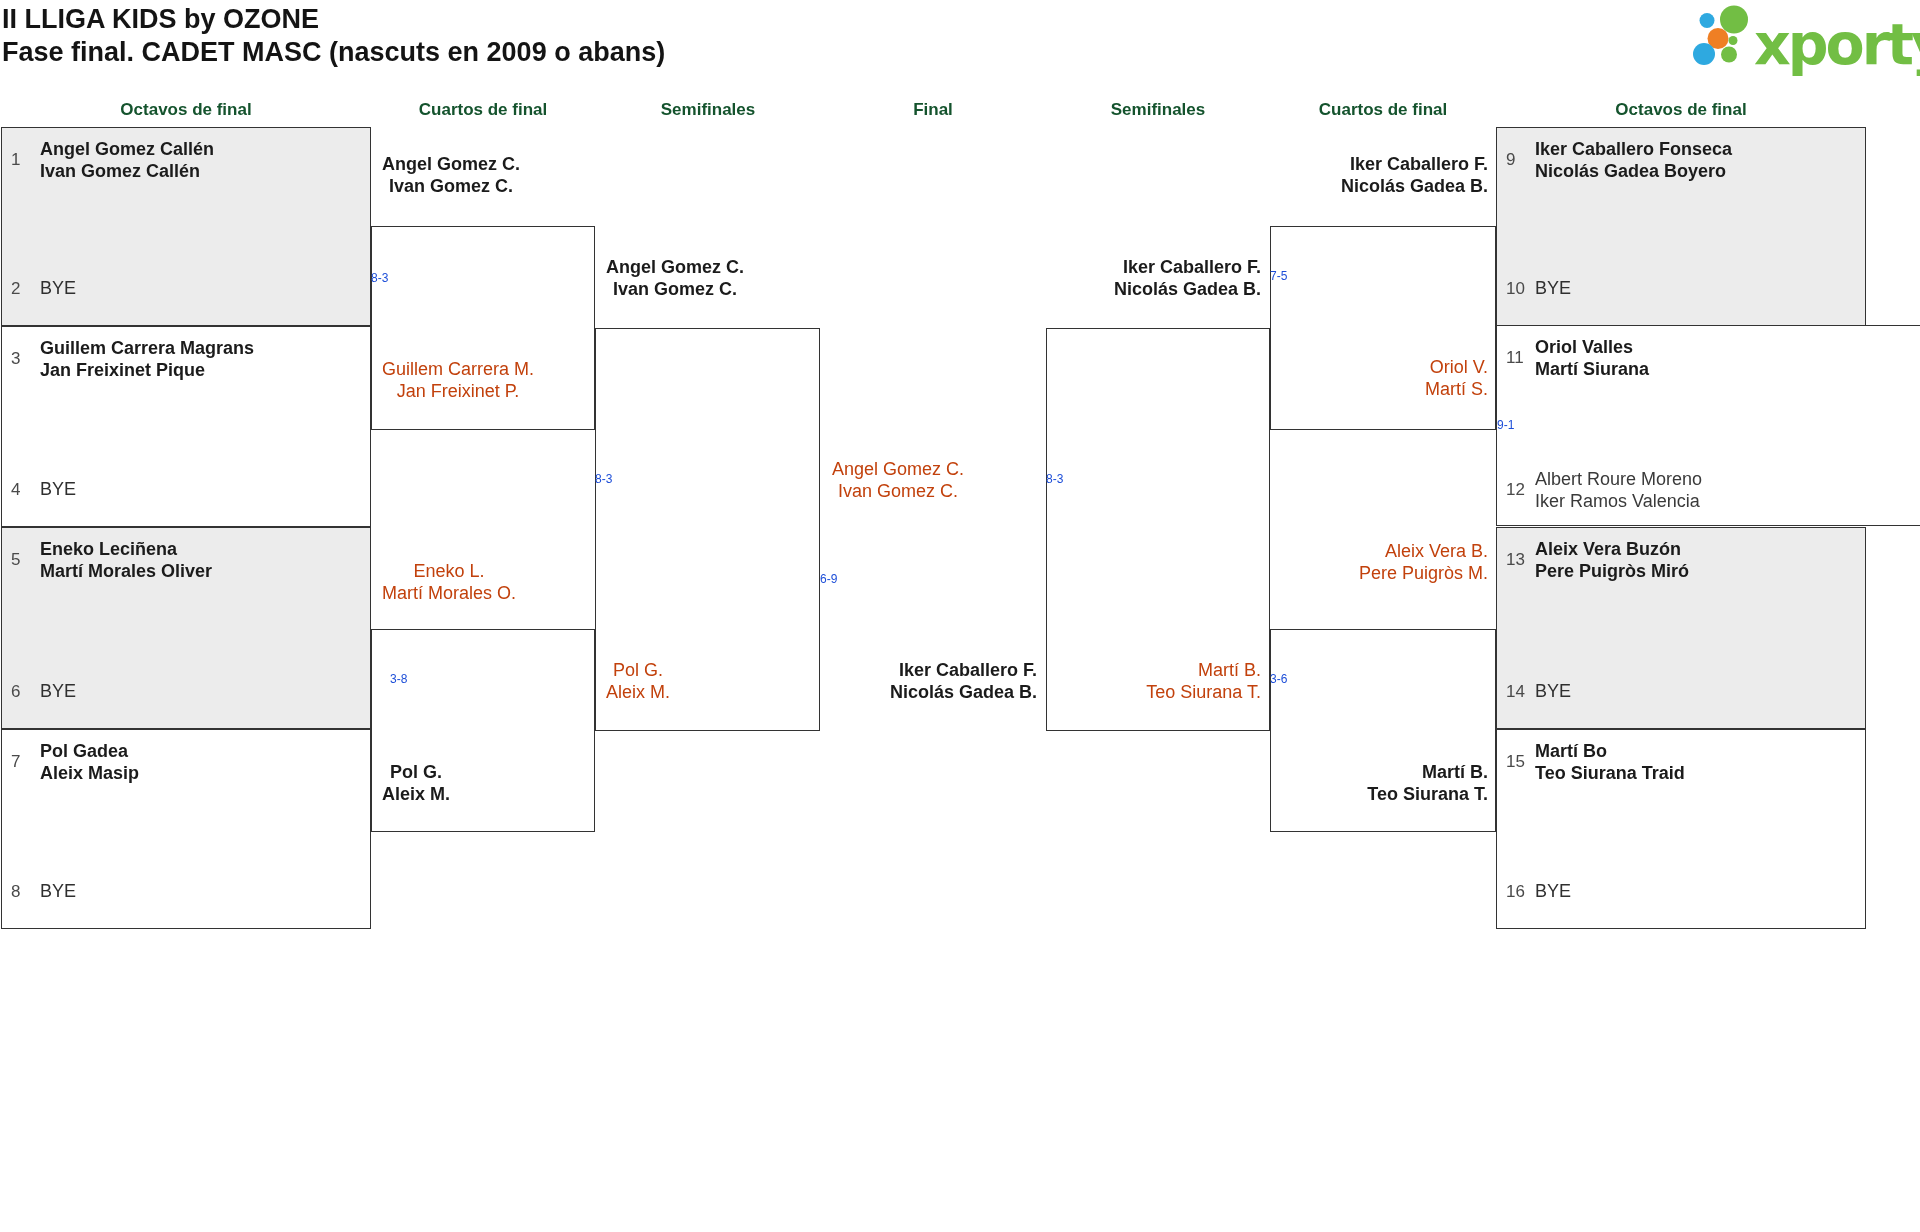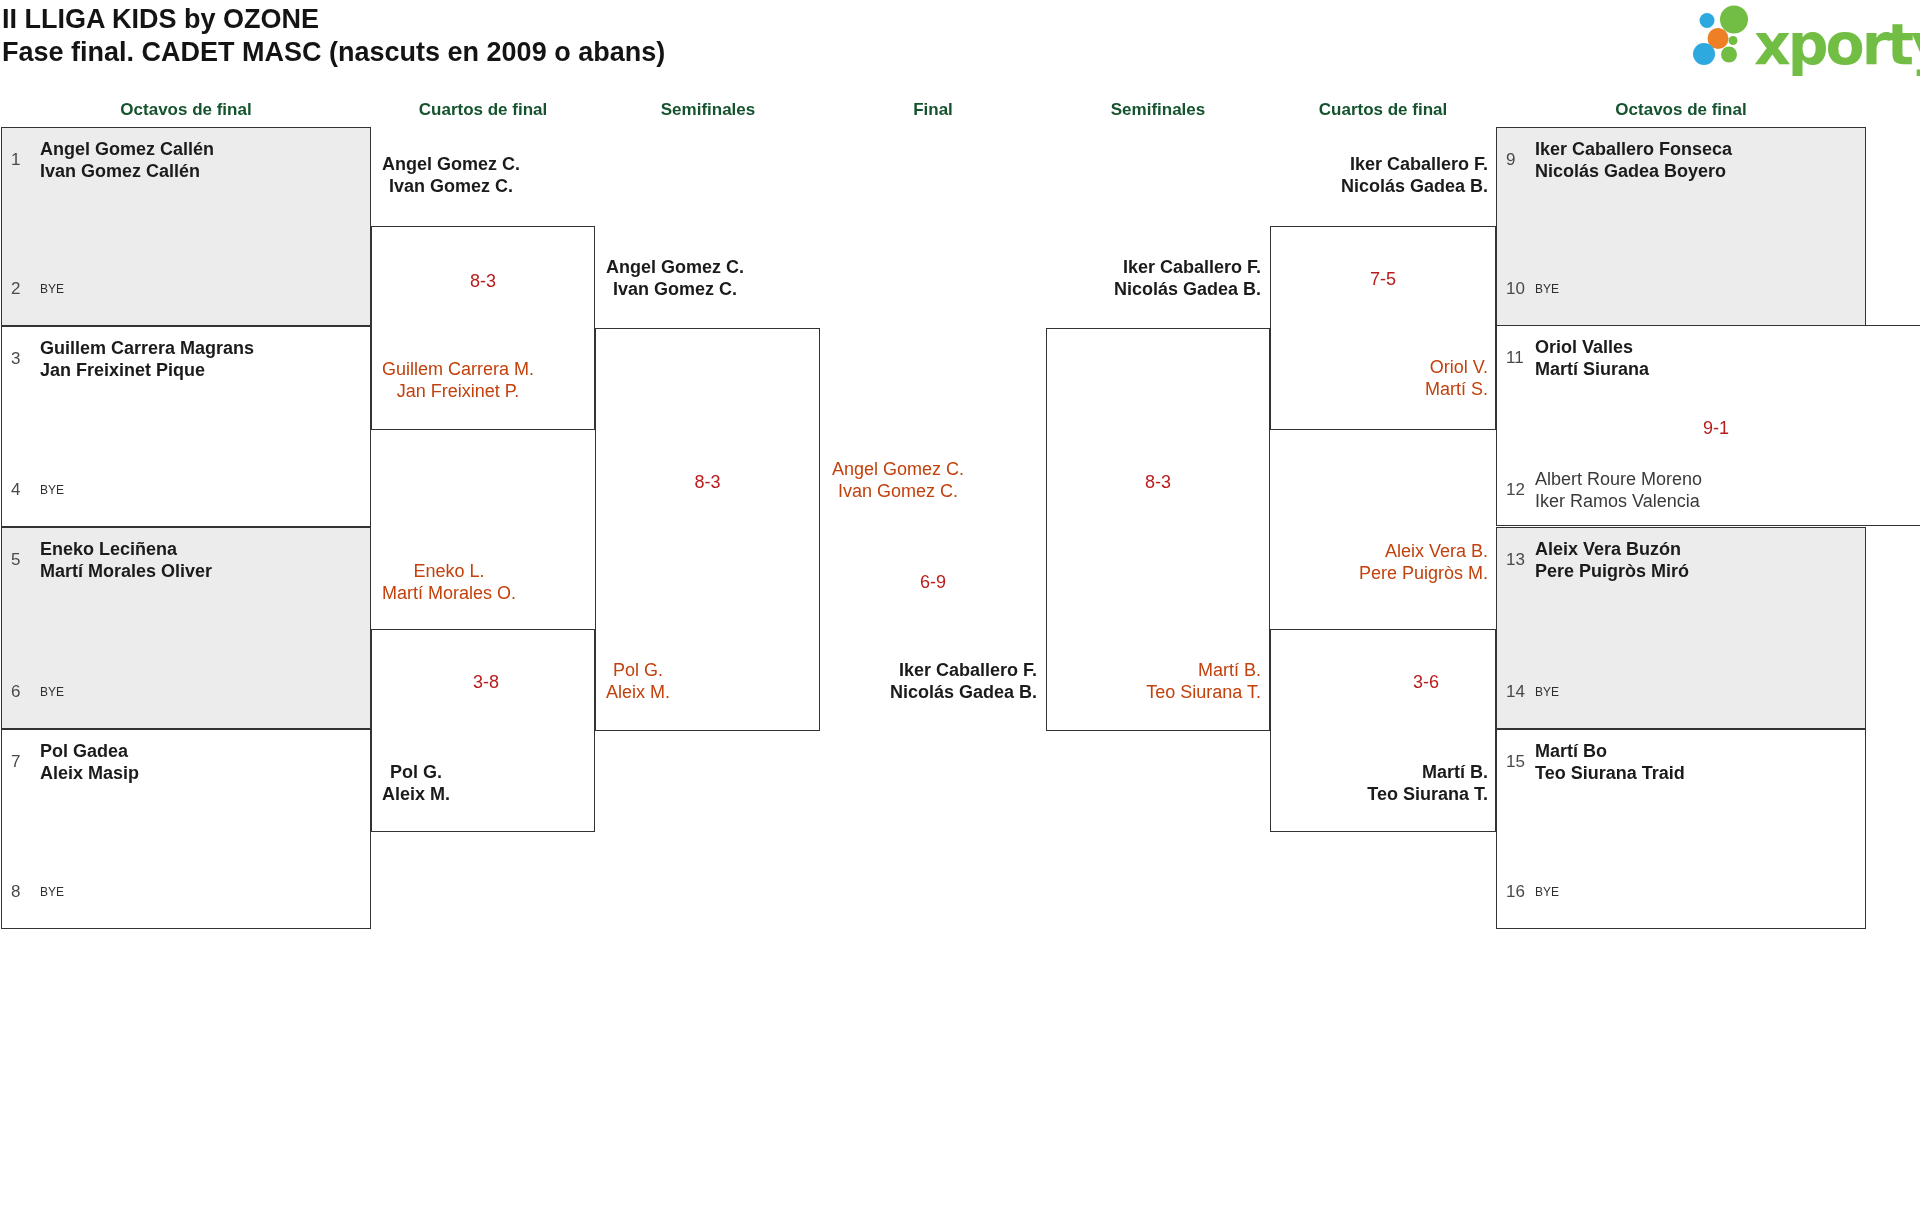--- a/index.html
+++ b/index.html
@@ -12,26 +12,26 @@
   .title-line1 { left:2px; top:4px;  font-size:27px; font-weight:700; color:#141414; white-space:nowrap; }
   .title-line2 { left:2px; top:37px; font-size:27px; font-weight:700; color:#141414; white-space:nowrap; }
   .rh { top:100px; transform:translateX(-50%); font-size:17px; font-weight:700; color:#14532d; white-space:nowrap; }
   .obox { border:1.5px solid #333; background:#fff; }
   .obox.gray { background:#ececec; }
   .mbox { border:1.5px solid #333; background:transparent; }
   .team { position:absolute; left:9px; display:flex; align-items:center; gap:8px; }
   .seed { font-size:17px; color:#4a4a4a; min-width:21px; flex:none; }
   .nm  { font-size:18px; line-height:22px; font-weight:700; color:#1b1b1b; white-space:nowrap; }
   .nm.reg { font-weight:400; color:#3a3a3a; }
-  .bye { font-size:12px; color:#2f2f2f; }
+  .bye { font-size:18px; color:#2f2f2f; }
   .pair { font-size:18px; line-height:22px; white-space:nowrap;text-align:center; }
   .pair.b { font-weight:700; color:#1b1b1b; }
   .pair.r { font-weight:400; color:#c2410c; }
   .ra { text-align:right; }
-  .score { font-size:18px; color:#b91c1c; text-align:center; }
+  .score { font-size:12px; color:#1d4ed8; text-align:left; }
   .logo-text { font-family:"DejaVu Sans","Liberation Sans",sans-serif; font-weight:bold; }
 </style>
 </head>
 <body>
 
 <div class="abs title-line1">II LLIGA KIDS by OZONE</div>
 <div class="abs title-line2">Fase final. CADET MASC (nascuts en 2009 o abans)</div>
 
 <a class="abs" style="left:1690px;top:2px;width:232px;height:78px;display:block">
   <svg width="232" height="78" viewBox="0 0 232 78">
@@ -167,14 +167,14 @@
 
 <div class="abs pair b ra" style="right:659px;top:256px"><span>Iker Caballero F.</span><br><span>Nicolás Gadea B.</span></div>
 <div class="abs score" style="left:1046px;top:472px;width:224px">8-3</div>
 <div class="abs pair r ra" style="right:659px;top:659px"><span>Martí B.</span><br><span>Teo Siurana T.</span></div>
 
 <div class="abs pair b ra" style="right:432px;top:153px"><span>Iker Caballero F.</span><br><span>Nicolás Gadea B.</span></div>
 <div class="abs score" style="left:1270px;top:269px;width:226px">7-5</div>
 <div class="abs pair r ra" style="right:432px;top:356px"><span>Oriol V.</span><br><span>Martí S.</span></div>
 
 <div class="abs pair r ra" style="right:432px;top:540px"><span>Aleix Vera B.</span><br><span>Pere Puigròs M.</span></div>
-<div class="abs score" style="left:1316px;top:672px;width:220px">3-6</div>
+<div class="abs score" style="left:1270px;top:672px;width:220px">3-6</div>
 <div class="abs pair b ra" style="right:432px;top:761px"><span>Martí B.</span><br><span>Teo Siurana T.</span></div>
 
 </body></html>

